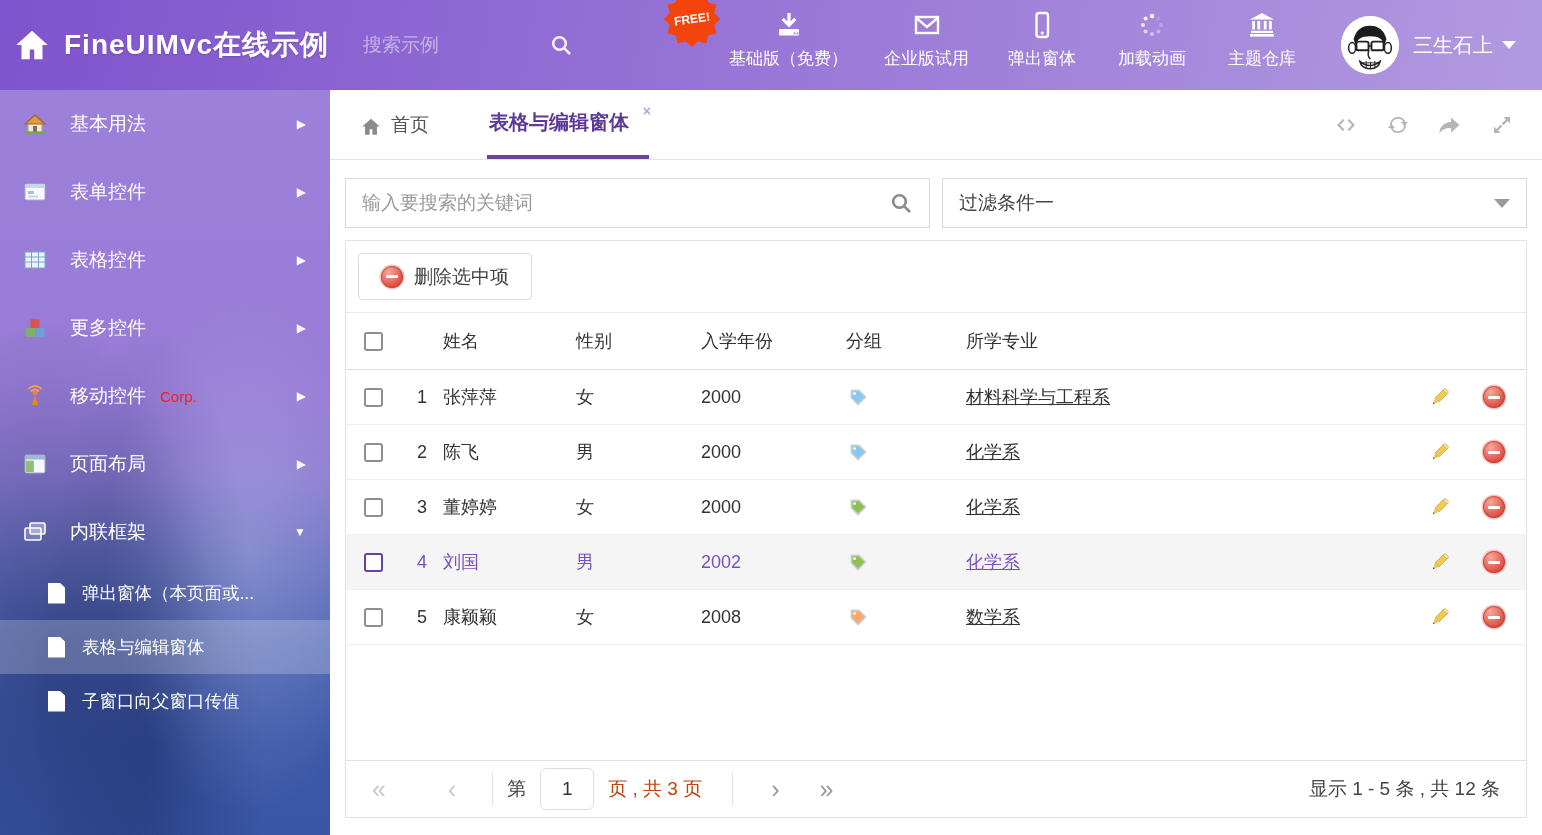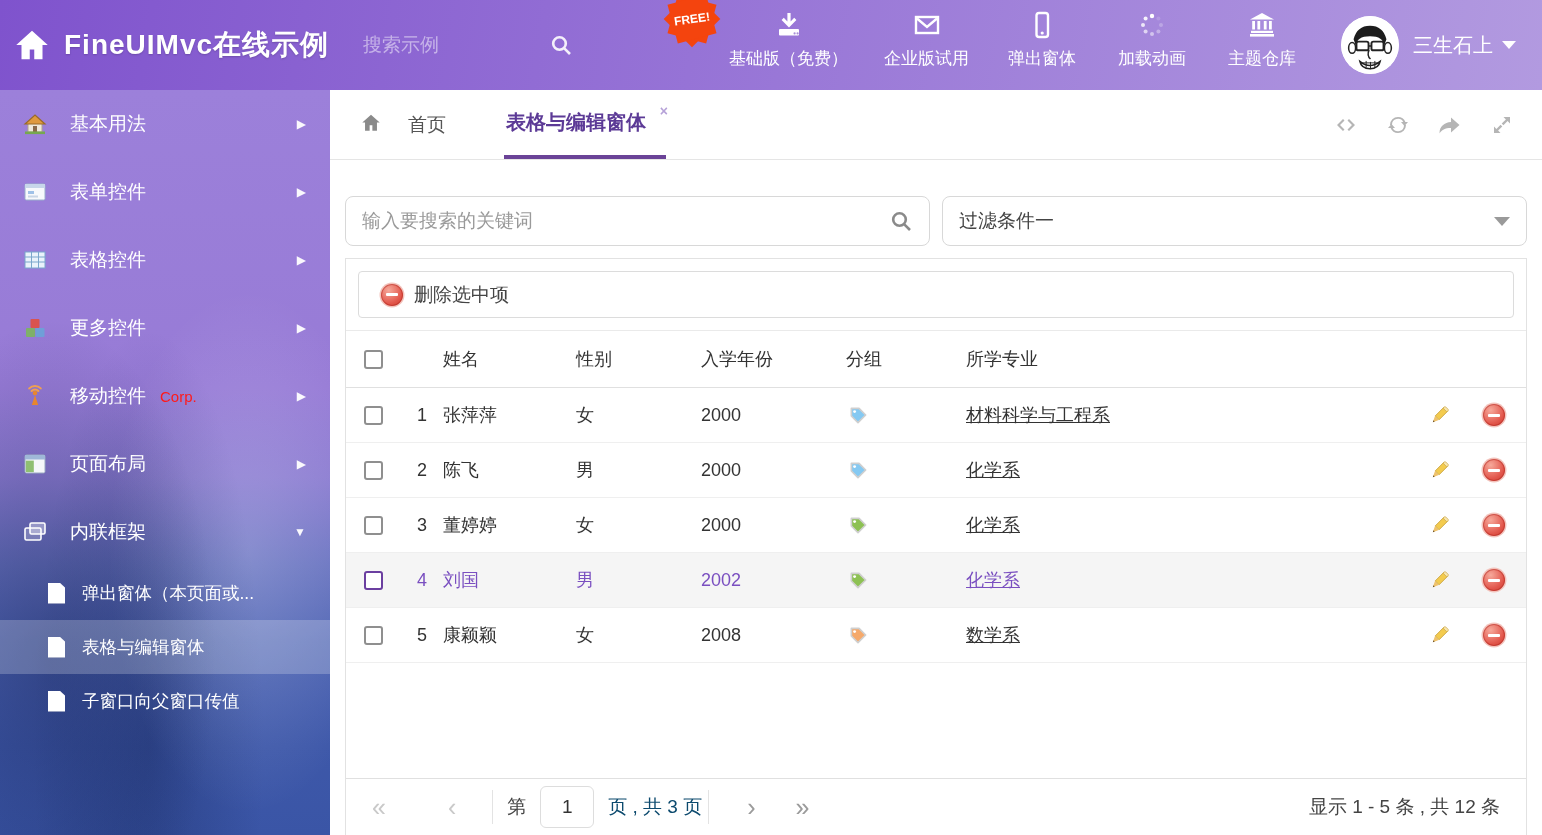--- a/index.html
+++ b/index.html
@@ -44,39 +44,39 @@
   .chev{ margin-left:auto; font-size:12px; color:rgba(255,255,255,.95); }
   .side-sub{ height:54px; display:flex; align-items:center; padding-left:48px; color:#fff; font-size:17.5px; cursor:pointer; }
   .side-sub.selected{ background:rgba(255,255,255,.22); }
   .page-ico{ width:17px; height:21px; background:#fff; margin-right:17px; flex:none;
     clip-path:polygon(0 0, 68% 0, 100% 24%, 100% 100%, 0 100%); box-shadow:1px 1px 0 rgba(0,0,0,.15); }
 
   
   .main{ position:absolute; top:90px; left:330px; width:1212px; height:745px; background:#fff; }
 
   .tabbar{ height:70px; border-bottom:1px solid #e5e5e5; display:flex; align-items:center; padding-left:30px; }
-  .tab-home{ display:flex; align-items:flex-start; gap:26px; font-size:19px; color:#555; cursor:pointer; }
+  .tab-home{ display:flex; align-items:flex-end; gap:9px; font-size:19px; color:#555; cursor:pointer; }
   .tab-home-ico{ width:22px; height:22px; }
   .tab-active{ height:100%; display:flex; align-items:center; margin-left:58px; padding:0 20px 0 2px;
     border-bottom:4px solid #6b4397; font-size:20px; font-weight:bold; color:#5c3a96; position:relative; cursor:pointer; }
   .tab-close{ position:absolute; top:13px; right:-2px; font-size:14px; font-weight:bold; color:#b6a2d8; cursor:pointer; }
   .tab-tools{ margin-left:auto; display:flex; align-items:center; gap:28px; padding-right:28px; }
   .tool-ico{ width:24px; height:24px; cursor:pointer; }
 
   .filter-row{ margin:18px 15px 0 15px; display:flex; gap:12px; }
-  .search-box,.select-box{ flex:1; height:50px; border:1px solid #d8d8d8; border-radius:8px; display:flex; align-items:center; padding:0 16px; background:#fff;margin-top:18px; }
+  .search-box,.select-box{ flex:1; height:50px; border:1px solid #d8d8d8; border-radius:0; display:flex; align-items:center; padding:0 16px; background:#fff; }
   .search-box input{ flex:1; border:none; outline:none; font-size:19px; color:#444; font-family:inherit; }
   .search-box input::placeholder{ color:#9a9a9a; }
   .sb-mag{ width:24px; height:24px; cursor:pointer; }
   .select-box{ cursor:pointer; }
   .select-value{ font-size:19px; color:#444;text-align:center; }
   .sel-caret{ margin-left:auto; width:0; height:0; border-left:8px solid transparent; border-right:8px solid transparent; border-top:9px solid #9a9a9a; }
 
   .panel{ margin:12px 15px 0 15px; height:578px; border:1px solid #e2e2e2; display:flex; flex-direction:column; background:#fff; }
-  .btn-row{ padding:12px; display:flex; justify-content:flex-start; border-bottom:1px solid #eaeaea;flex-direction:column; }
+  .btn-row{ padding:12px; display:flex; justify-content:flex-start; border-bottom:1px solid #eaeaea; }
   .btn{ height:47px; border:1px solid #dcdcdc; border-radius:4px; background:#fff; display:flex; align-items:center; gap:11px; padding:0 22px; font-size:19px; color:#444; cursor:pointer; font-family:inherit; }
 
   .thead,.trow{ display:grid; grid-template-columns:55px 42px 133px 125px 145px 120px 1fr 46px 64px; align-items:center; }
   .thead{ height:57px; border-bottom:1px solid #e0e0e0; font-size:18px; color:#333; }
   .trow{ height:55px; border-bottom:1px solid #efefef; font-size:18px; color:#333; }
   .cell-c{ justify-self:center; } .cell-num{ justify-self:center; }
   .cb{ width:19px; height:19px; border:2px solid #8f8f8f; border-radius:3px; background:#fff; cursor:pointer; }
   .major-link{ color:#333; text-decoration:underline; cursor:pointer;text-align:right; }
   .trow.selected{ background:#f5f5f5; color:#7a4fc0; }
   .trow.selected .major-link{ color:#7a4fc0; }
@@ -92,21 +92,21 @@
   .ico-add::after{ content:""; position:absolute; left:9.4px; top:5px; width:3.2px; height:12px; background:#fff; border-radius:1px; }
 
   .pager{ margin-top:auto; height:57px; border-top:1px solid #e0e0e0; display:flex; align-items:center; padding:0 26px; font-size:19px; color:#555; }
   .pg-nav{ font-size:25px; cursor:pointer; line-height:1; }
   .pg-dis{ color:#c9c9c9; }
   .pg-en{ color:#9b9b9b; }
   .pg-first{ margin-right:62px; } .pg-prev{ margin-right:36px; }
   .pg-div{ width:1px; height:34px; background:#e3e3e3; }
   .pg-label{ margin:0 14px; color:#444; }
   .pg-input{ width:54px; height:42px; border:1px solid #ddd; border-radius:6px; text-align:center; font-size:19px; color:#333; outline:none; font-family:inherit; }
-  .pg-suffix{ margin:0 6px 0 14px; color:#0c4a6e; white-space:nowrap; }
+  .pg-suffix{ margin:0 30px 0 14px; color:#c2410c; white-space:nowrap; }
   .pg-next{ margin:0 40px 0 38px; } .pg-last{ margin-right:0; }
   .pg-summary{ margin-left:auto; color:#444; white-space:nowrap; }
 </style>
 </head>
 <body>
 
 <div class="app-header">
   <svg class="logo-home" viewBox="0 0 24 24">
       <path d="M12 2.5 1.5 12H5v9.5h5.5V15h3v6.5H19V12h3.5z" fill="#fff"></path>
     </svg>

